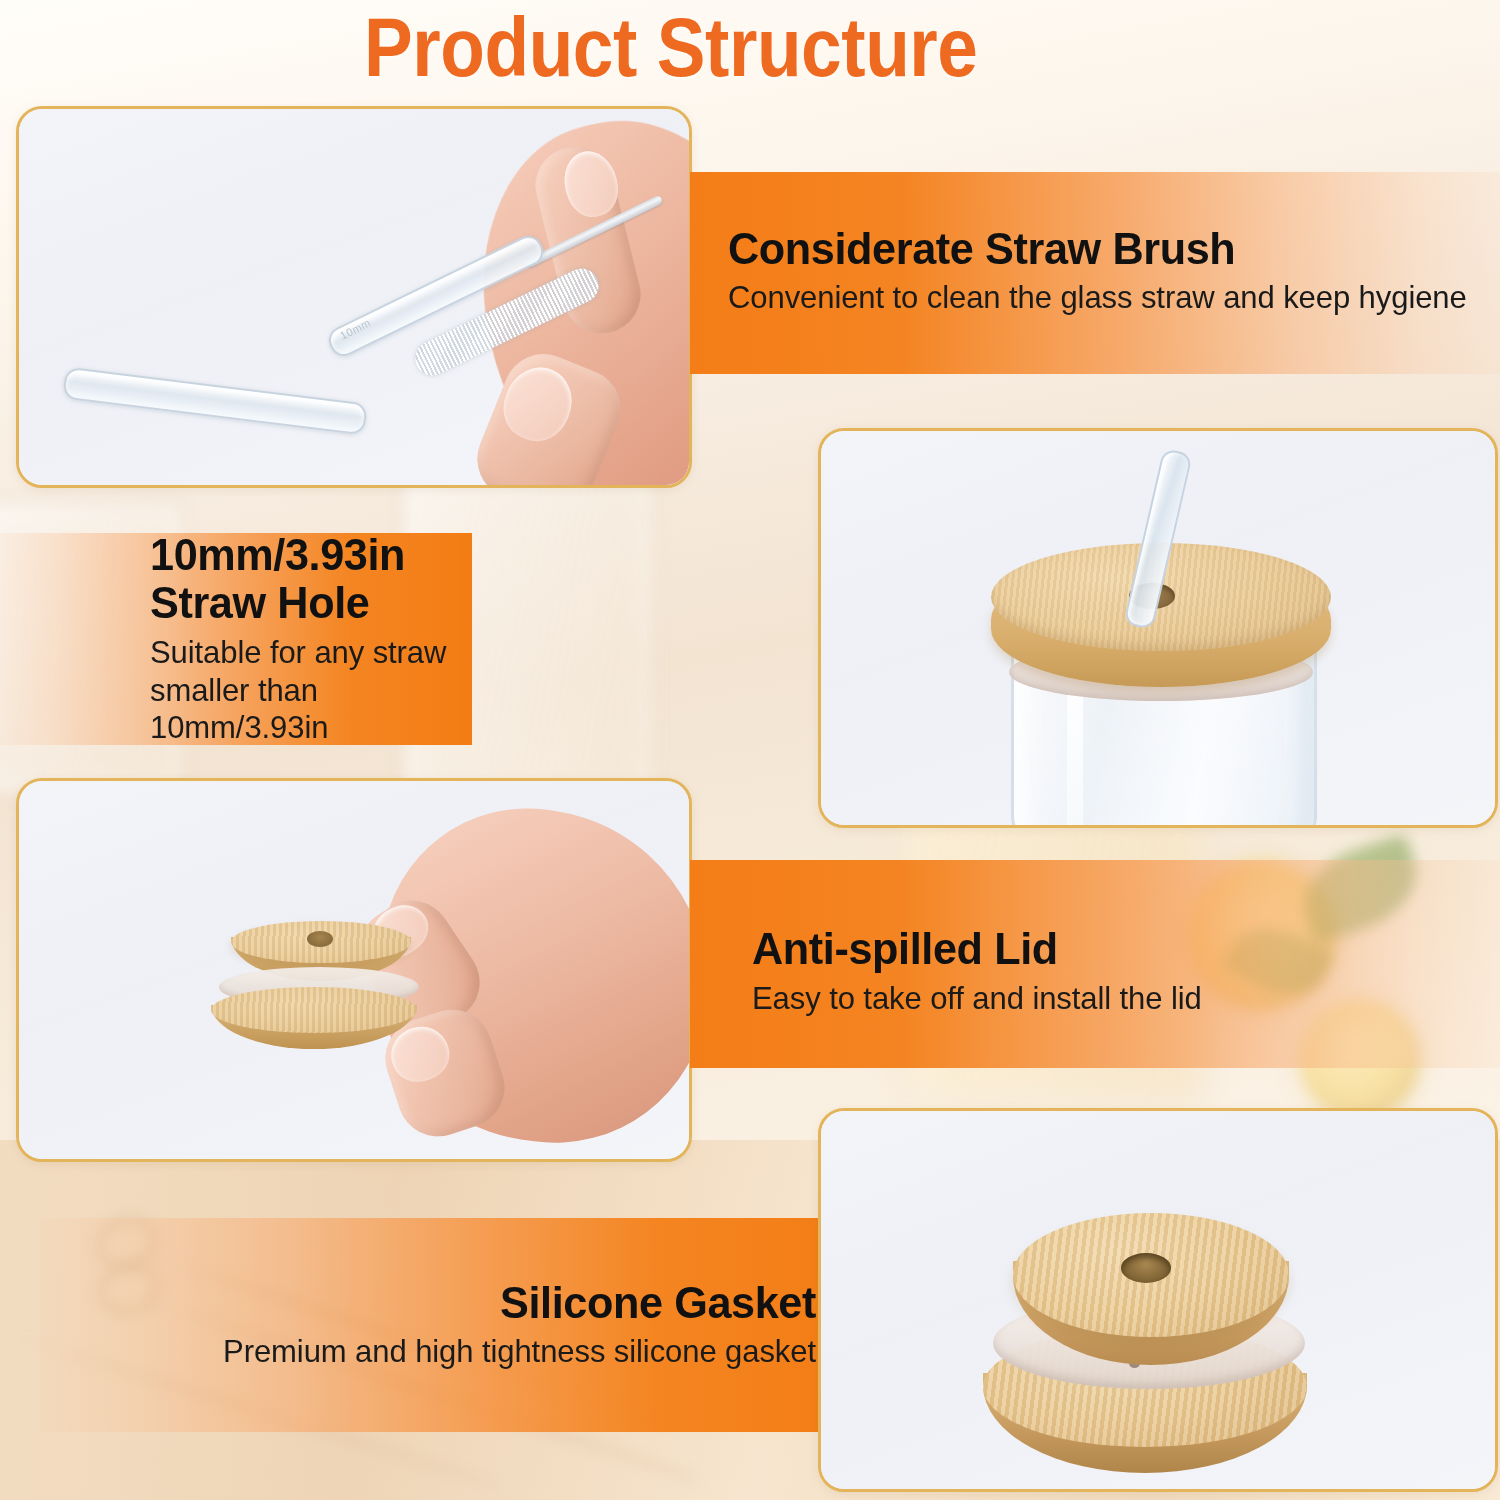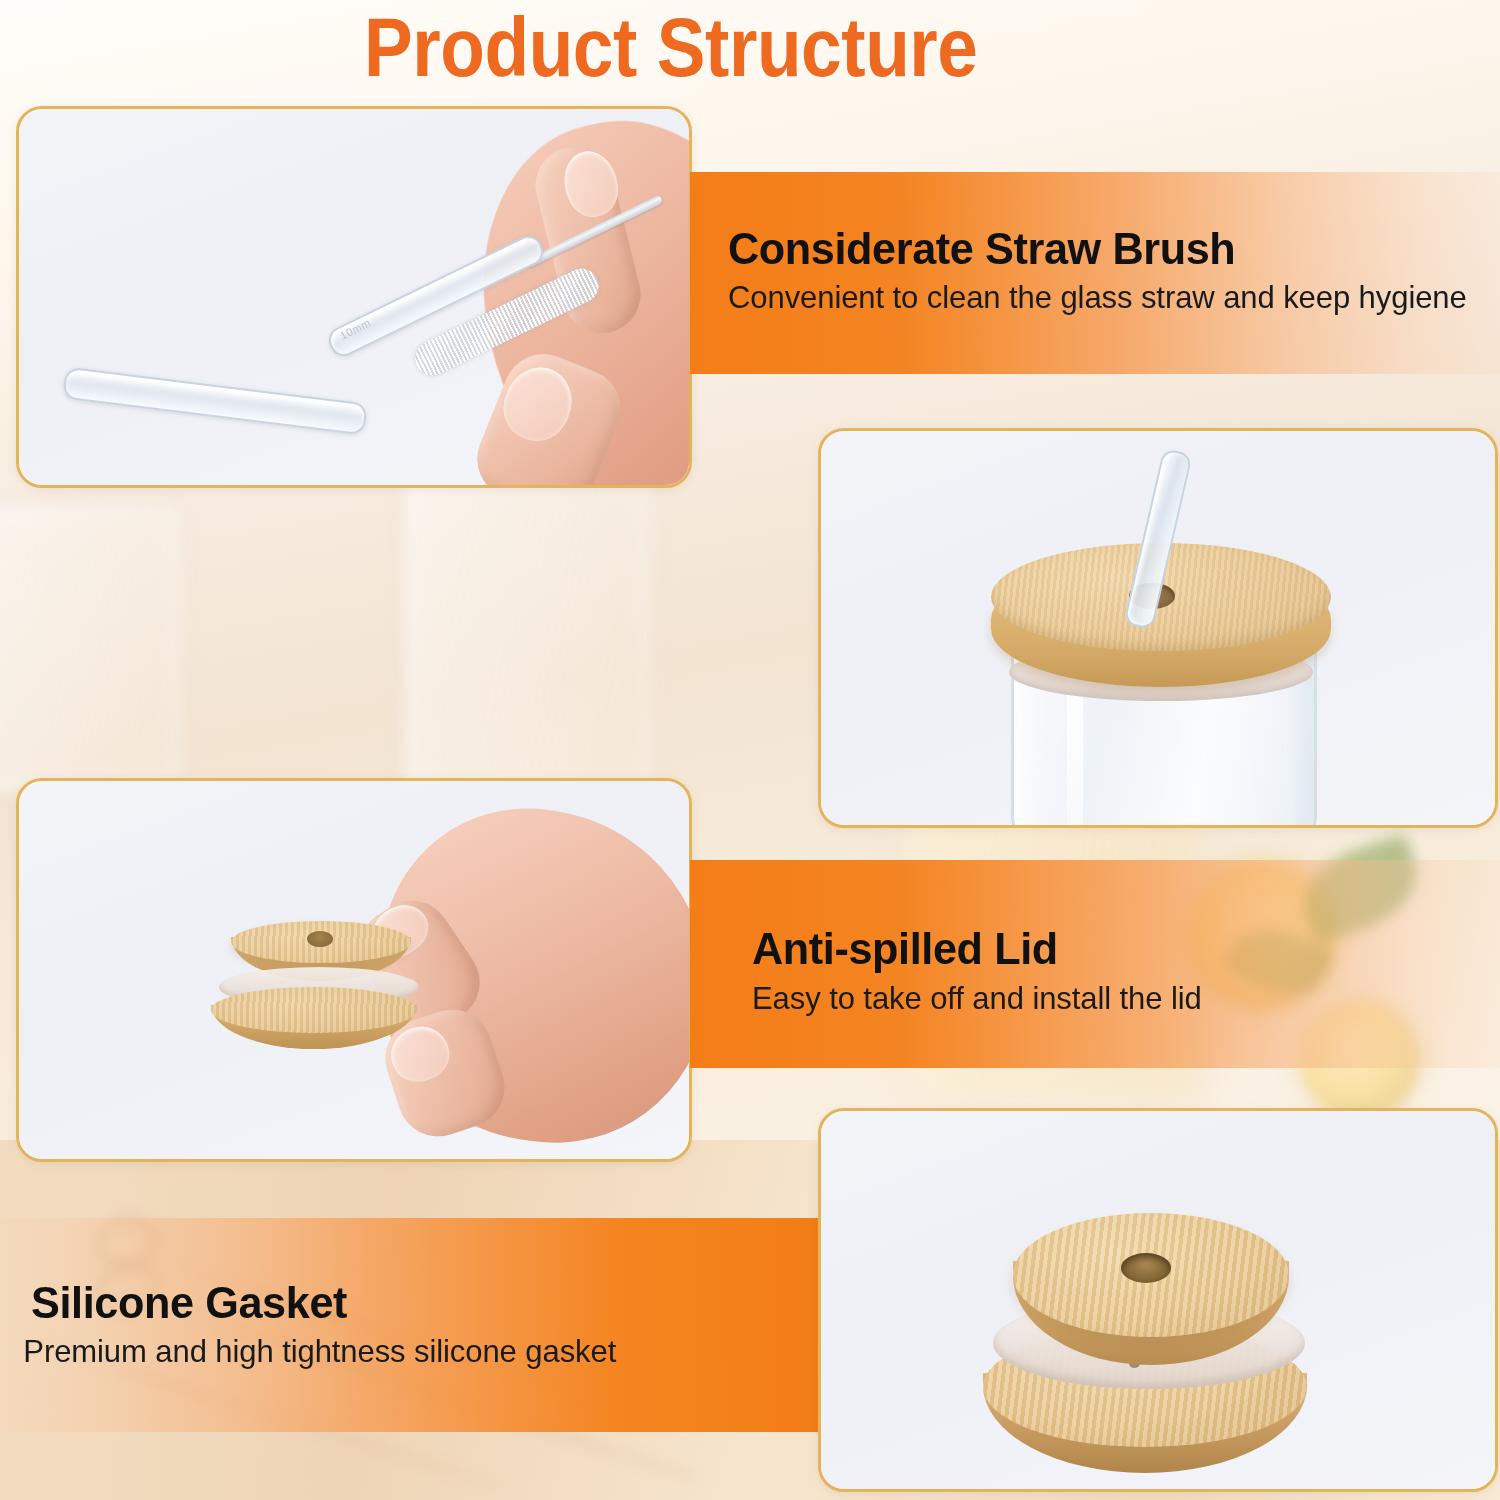--- a/index.html
+++ b/index.html
@@ -132,21 +132,21 @@
   }
   .band-sub {
     color: #1a1a1a;
     font-size: 32px;
     line-height: 1.18;
     letter-spacing: -0.1px;
     transform: scaleX(.97);
     transform-origin: left center;
     margin: 0;
   }
-  .band.align-right { text-align: left; }
+  .band.align-right { text-align: right; margin-left: 40px; }
   .band.align-right .band-title,
   .band.align-right .band-sub { transform-origin: right center; }
 
   
   #band-1 { left: 690px; top: 172px;  width: 810px; height: 202px; padding: 0 0 4px 38px; }
   #band-2 { left: 0px;   top: 533px;  width: 472px; height: 212px; padding: 0 0 0 150px; }
   #band-3 { left: 690px; top: 860px;  width: 810px; height: 208px; padding: 15px 0 0 62px; }
   #band-4 { left: 0px;   top: 1218px; width: 832px; height: 214px; padding: 0 56px 0 0; }
 
   #band-2 .band-title, #band-2 .band-sub { white-space: normal; }
@@ -435,20 +435,24 @@
       <div class="glass-straw" style="left:300px; top:172px; width:230px; height:26px; transform:rotate(-26deg);"></div>
       <div class="straw-label" style="left:320px; top:214px;">10mm</div>
     </div>
   </div>
 
   <div class="band band-right" id="band-1">
     <div class="band-title">Considerate Straw Brush</div>
     <div class="band-sub">Convenient to clean the glass straw and keep hygiene</div>
   </div>
 
+  <div class="band band-left" id="band-2">
+    <div class="band-title">10mm/3.93in Straw Hole</div>
+    <div class="band-sub">Suitable for any straw smaller than 10mm/3.93in</div>
+  </div>
 
   <div class="photo-card" id="card-2">
     <div class="shot-bg"></div>
     <div class="photo-inner">
       <div class="jar2"></div>
       <div class="jar2-shine"></div>
       <div class="gasket2"></div>
       <div class="lid2"></div>
       <div class="lid2-top"></div>
       <div class="lid2-hole"></div>

